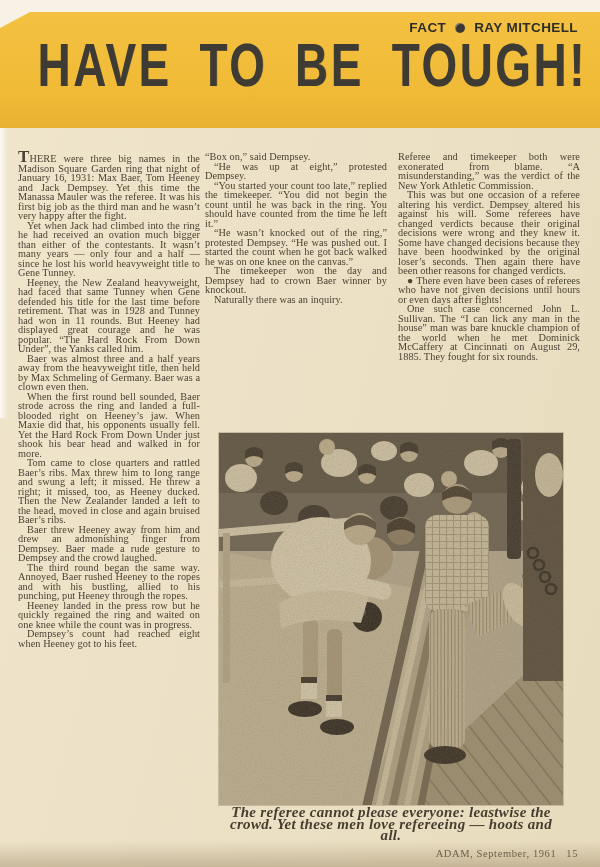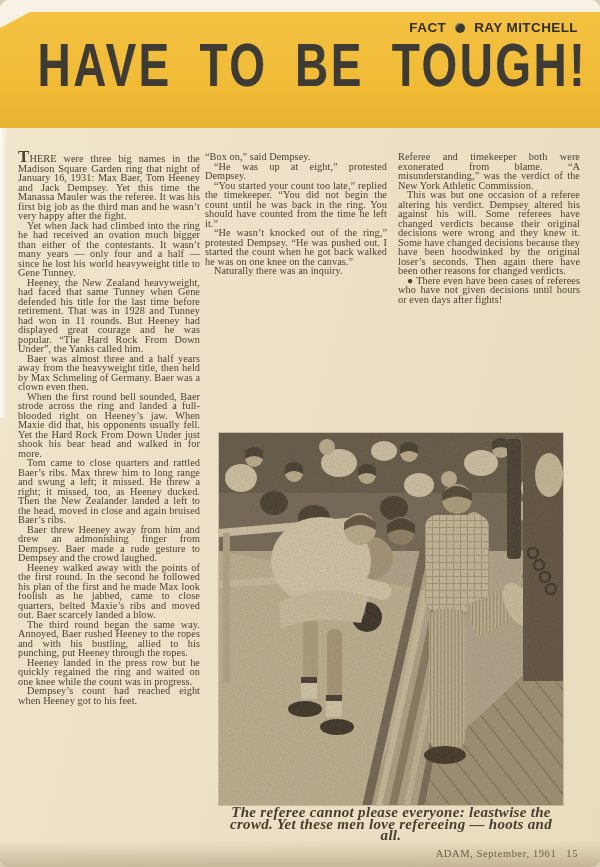--- a/index.html
+++ b/index.html
@@ -1,19 +1,19 @@
 <!DOCTYPE html>
 <html lang="en"><head>
 <meta charset="utf-8">
 <style>
   html,body{margin:0;padding:0;}
   body{width:600px;height:867px;overflow:hidden;background:#d8cdb2;}
   .page{position:relative;width:600px;height:867px;overflow:hidden;
         background:linear-gradient(105deg,#f0e6cc 0%,#ece1c6 45%,#e8dcbe 100%);
-        font-family:"Liberation Serif",serif;border-radius:9px;}
+        font-family:"Liberation Serif",serif;}
   .page::after{content:"";position:absolute;left:0;right:0;bottom:0;height:26px;pointer-events:none;
         background:linear-gradient(to bottom,rgba(0,0,0,0),rgba(112,88,52,0.30));}
   .scan-strip{position:absolute;left:0;top:128px;width:8px;height:290px;pointer-events:none;
         background:linear-gradient(to right,rgba(255,255,255,0.8),rgba(255,255,255,0));}
   .top-strip{height:12px;background:#f7f2e5;}
   
   .band{position:relative;height:116px;background:linear-gradient(to bottom,#f4c142,#f0ba35 70%,#e9b233);}
   .wedge{position:absolute;left:0;top:0;width:0;height:0;
         border-top:16px solid #f7f2e5;border-right:30px solid transparent;}
   .kicker{position:absolute;top:8px;right:22px;font-family:"Liberation Sans",sans-serif;
@@ -64,39 +64,40 @@
 
   <div class="main">
     <div class="text-col" id="col1">
         <p>THERE were three big names in the Madison Square Garden ring that night of January 16, 1931: Max Baer, Tom Heeney and Jack Dempsey. Yet this time the Manassa Mauler was the referee. It was his first big job as the third man and he wasn’t very happy after the fight.</p>
         <p>Yet when Jack had climbed into the ring he had received an ovation much bigger than either of the contestants. It wasn’t many years — only four and a half — since he lost his world heavyweight title to Gene Tunney.</p>
         <p>Heeney, the New Zealand heavyweight, had faced that same Tunney when Gene defended his title for the last time before retirement. That was in 1928 and Tunney had won in 11 rounds. But Heeney had displayed great courage and he was popular. “The Hard Rock From Down Under”, the Yanks called him.</p>
         <p>Baer was almost three and a half years away from the heavyweight title, then held by Max Schmeling of Germany. Baer was a clown even then.</p>
         <p>When the first round bell sounded, Baer strode across the ring and landed a full-blooded right on Heeney’s jaw. When Maxie did that, his opponents usually fell. Yet the Hard Rock From Down Under just shook his bear head and walked in for more.</p>
         <p>Tom came to close quarters and rattled Baer’s ribs. Max threw him to long range and swung a left; it missed. He threw a right; it missed, too, as Heeney ducked. Then the New Zealander landed a left to the head, moved in close and again bruised Baer’s ribs.</p>
         <p>Baer threw Heeney away from him and drew an admonishing finger from Dempsey. Baer made a rude gesture to Dempsey and the crowd laughed.</p>
-        <p>Heeney walked away with the points of the first round. In the second he followed his plan of the first and he made Max look foolish as he jabbed, came to close quarters, belted Maxie’s ribs and moved out. Baer scarcely landed a blow.</p>
         <p>The third round began the same way. Annoyed, Baer rushed Heeney to the ropes and with his bustling, allied to his punching, put Heeney through the ropes.</p>
         <p>Heeney landed in the press row but he quickly regained the ring and waited on one knee while the count was in progress.</p>
         <p>Dempsey’s count had reached eight when Heeney got to his feet.</p>
       </div>
 
     <div class="right-region">
       <div class="right-text">
         <div class="text-col" id="col2">
             <p>“Box on,” said Dempsey.</p>
             <p>“He was up at eight,” protested Dempsey.</p>
             <p>“You started your count too late,” replied the timekeeper. “You did not begin the count until he was back in the ring. You should have counted from the time he left it.”</p>
             <p>“He wasn’t knocked out of the ring,” protested Dempsey. “He was pushed out. I started the count when he got back walked he was on one knee on the canvas.”</p>
+            <p>The timekeeper won the day and Dempsey had to crown Baer winner by knockout.</p>
             <p>Naturally there was an inquiry.</p>
           </div>
         <div class="text-col" id="col3">
             <p>Referee and timekeeper both were exonerated from blame. “A misunderstanding,” was the verdict of the New York Athletic Commission.</p>
             <p>This was but one occasion of a referee altering his verdict. Dempsey altered his against his will. Some referees have changed verdicts because their original decisions were wrong and they knew it. Some have changed decisions because they have been hoodwinked by the original loser’s seconds. Then again there have been other reasons for changed verdicts.</p>
             <p>● There even have been cases of referees who have not given decisions until hours or even days after fights!</p>
+            <p>One such case concerned John L. Sullivan. The “I can lick any man in the house” man was bare knuckle champion of the world when he met Dominick McCaffery at Cincinnati on August 29, 1885. They fought for six rounds.</p>
           </div>
       </div>
 
       <div class="photo-block">
         <svg class="photo" viewBox="0 0 344 372" role="img">
           <defs>
             <pattern id="plaid" width="11" height="11" patternUnits="userSpaceOnUse" patternTransform="rotate(18)">
               <rect width="11" height="11" fill="#d8ccb0"></rect>
               <path d="M0 5.5h11M5.5 0v11" stroke="#3c352a" stroke-width="2.6"></path>
             </pattern>

